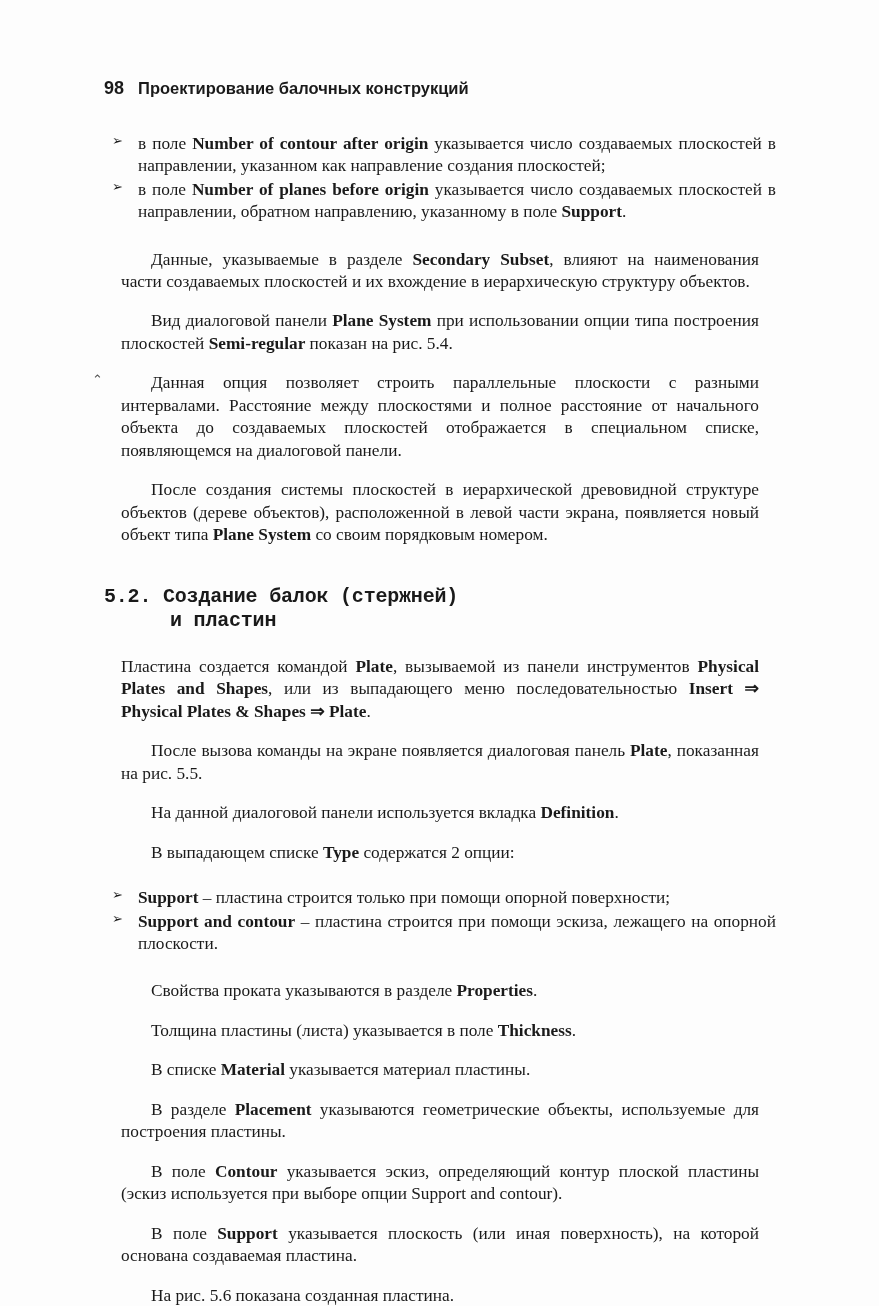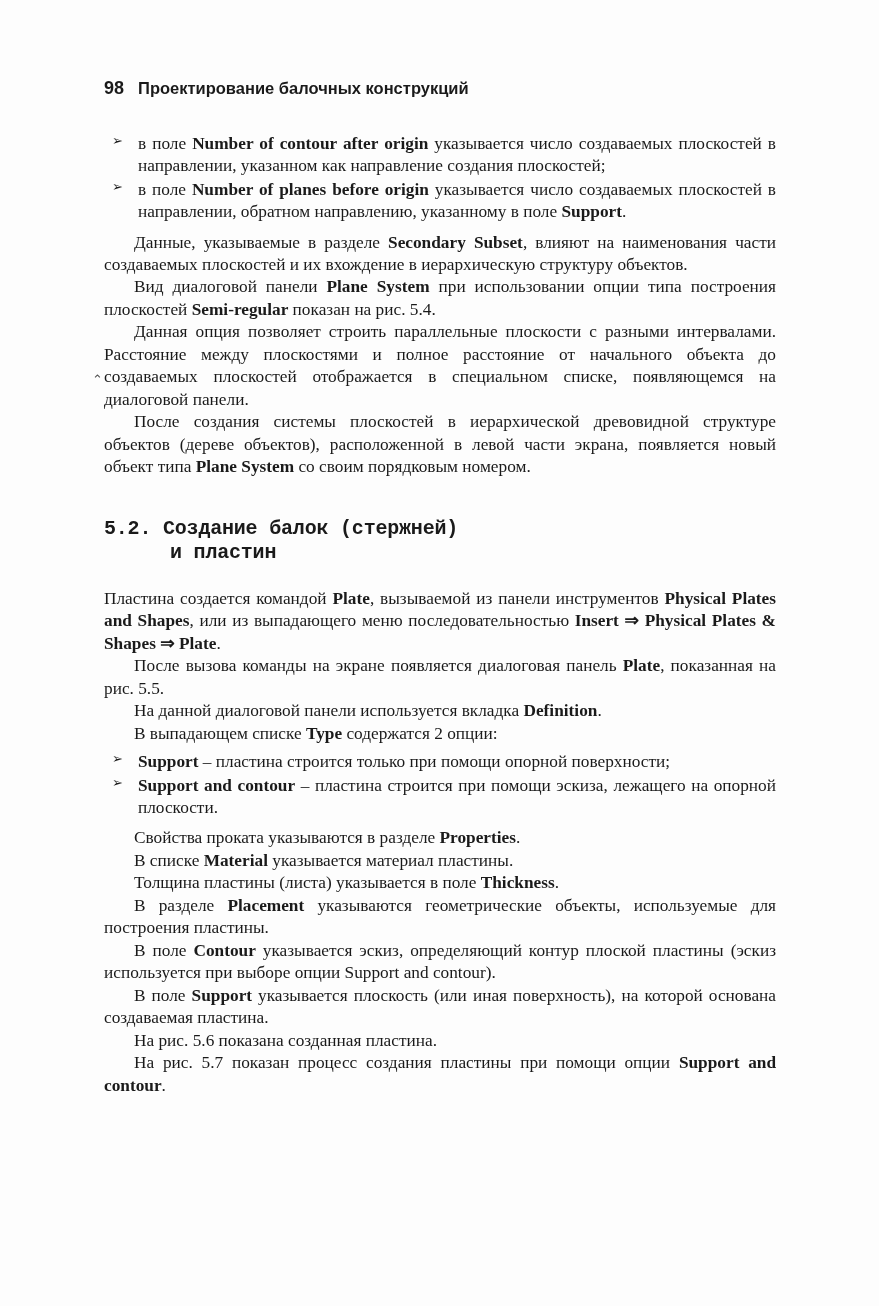--- a/index.html
+++ b/index.html
@@ -58,21 +58,21 @@
     top: 0px;
     font-family: "DejaVu Sans", sans-serif;
     font-size: 13px;
     font-weight: bold;
   }
   .indent-arrow {
     margin-left: 34px;
   }
   
   p.body {
-    margin: 0;
+    margin: 17px;
     font-size: 17.3px;
     line-height: 1.30;
     text-align: justify;
     text-indent: 30px;
   }
   p.body.noindent { text-indent: 0; }
   b { font-weight: bold; }
   
   h2.sect {
     font-family: Liberation Mono, monospace;
@@ -149,22 +149,22 @@
       </li>
       <li>
         <span class="mk">➢</span>
         <span><b>Support and contour</b> – пластина строится при помощи эскиза, лежащего на опорной плоскости.</span>
       </li>
     </ul>
 
     <div class="gap-s"></div>
 
     <p class="body">Свойства проката указываются в разделе <b>Properties</b>.</p>
+    <p class="body">Толщина пластины (листа) указывается в поле <b>Thickness</b>.</p>
     <p class="body">В списке <b>Material</b> указывается материал пластины.</p>
-    <p class="body">Толщина пластины (листа) указывается в поле <b>Thickness</b>.</p>
     <p class="body">В разделе <b>Placement</b> указываются геометрические объекты, используемые для построения пластины.</p>
     <p class="body">В поле <b>Contour</b> указывается эскиз, определяющий контур плоской пластины (эскиз используется при выборе опции Support and contour).</p>
     <p class="body">В поле <b>Support</b> указывается плоскость (или иная поверхность), на которой основана создаваемая пластина.</p>
     <p class="body">На рис. 5.6 показана созданная пластина.</p>
     <p class="body">На рис. 5.7 показан процесс создания пластины при помощи опции <b>Support and contour</b>.</p>
 
   </div>
 </div>
 
 </body></html>

